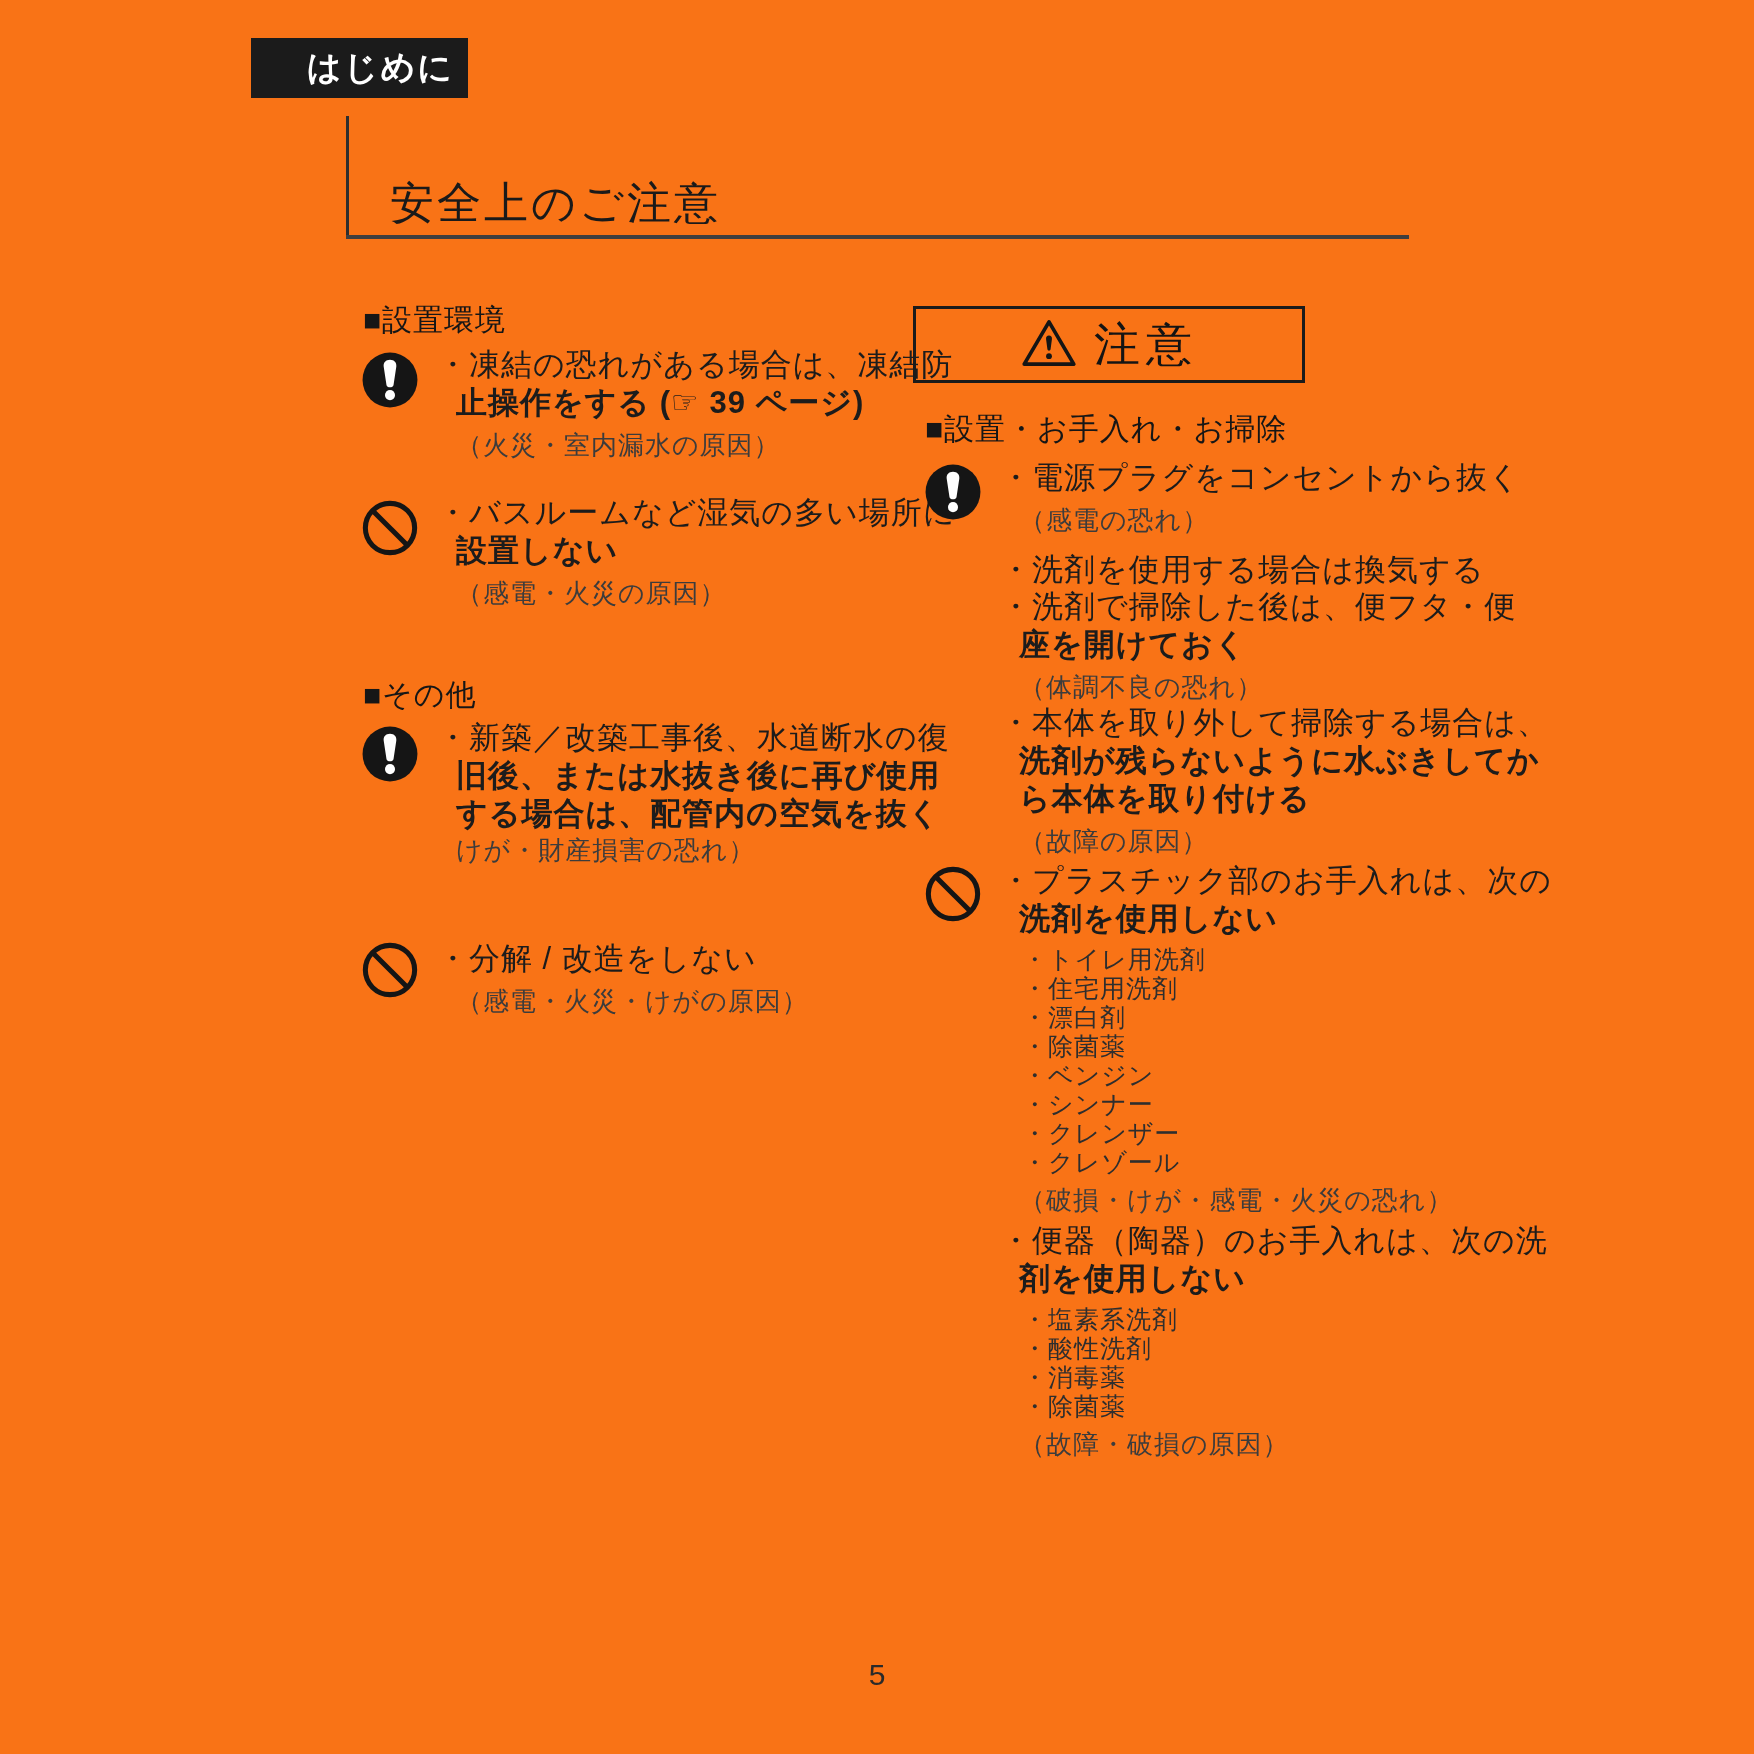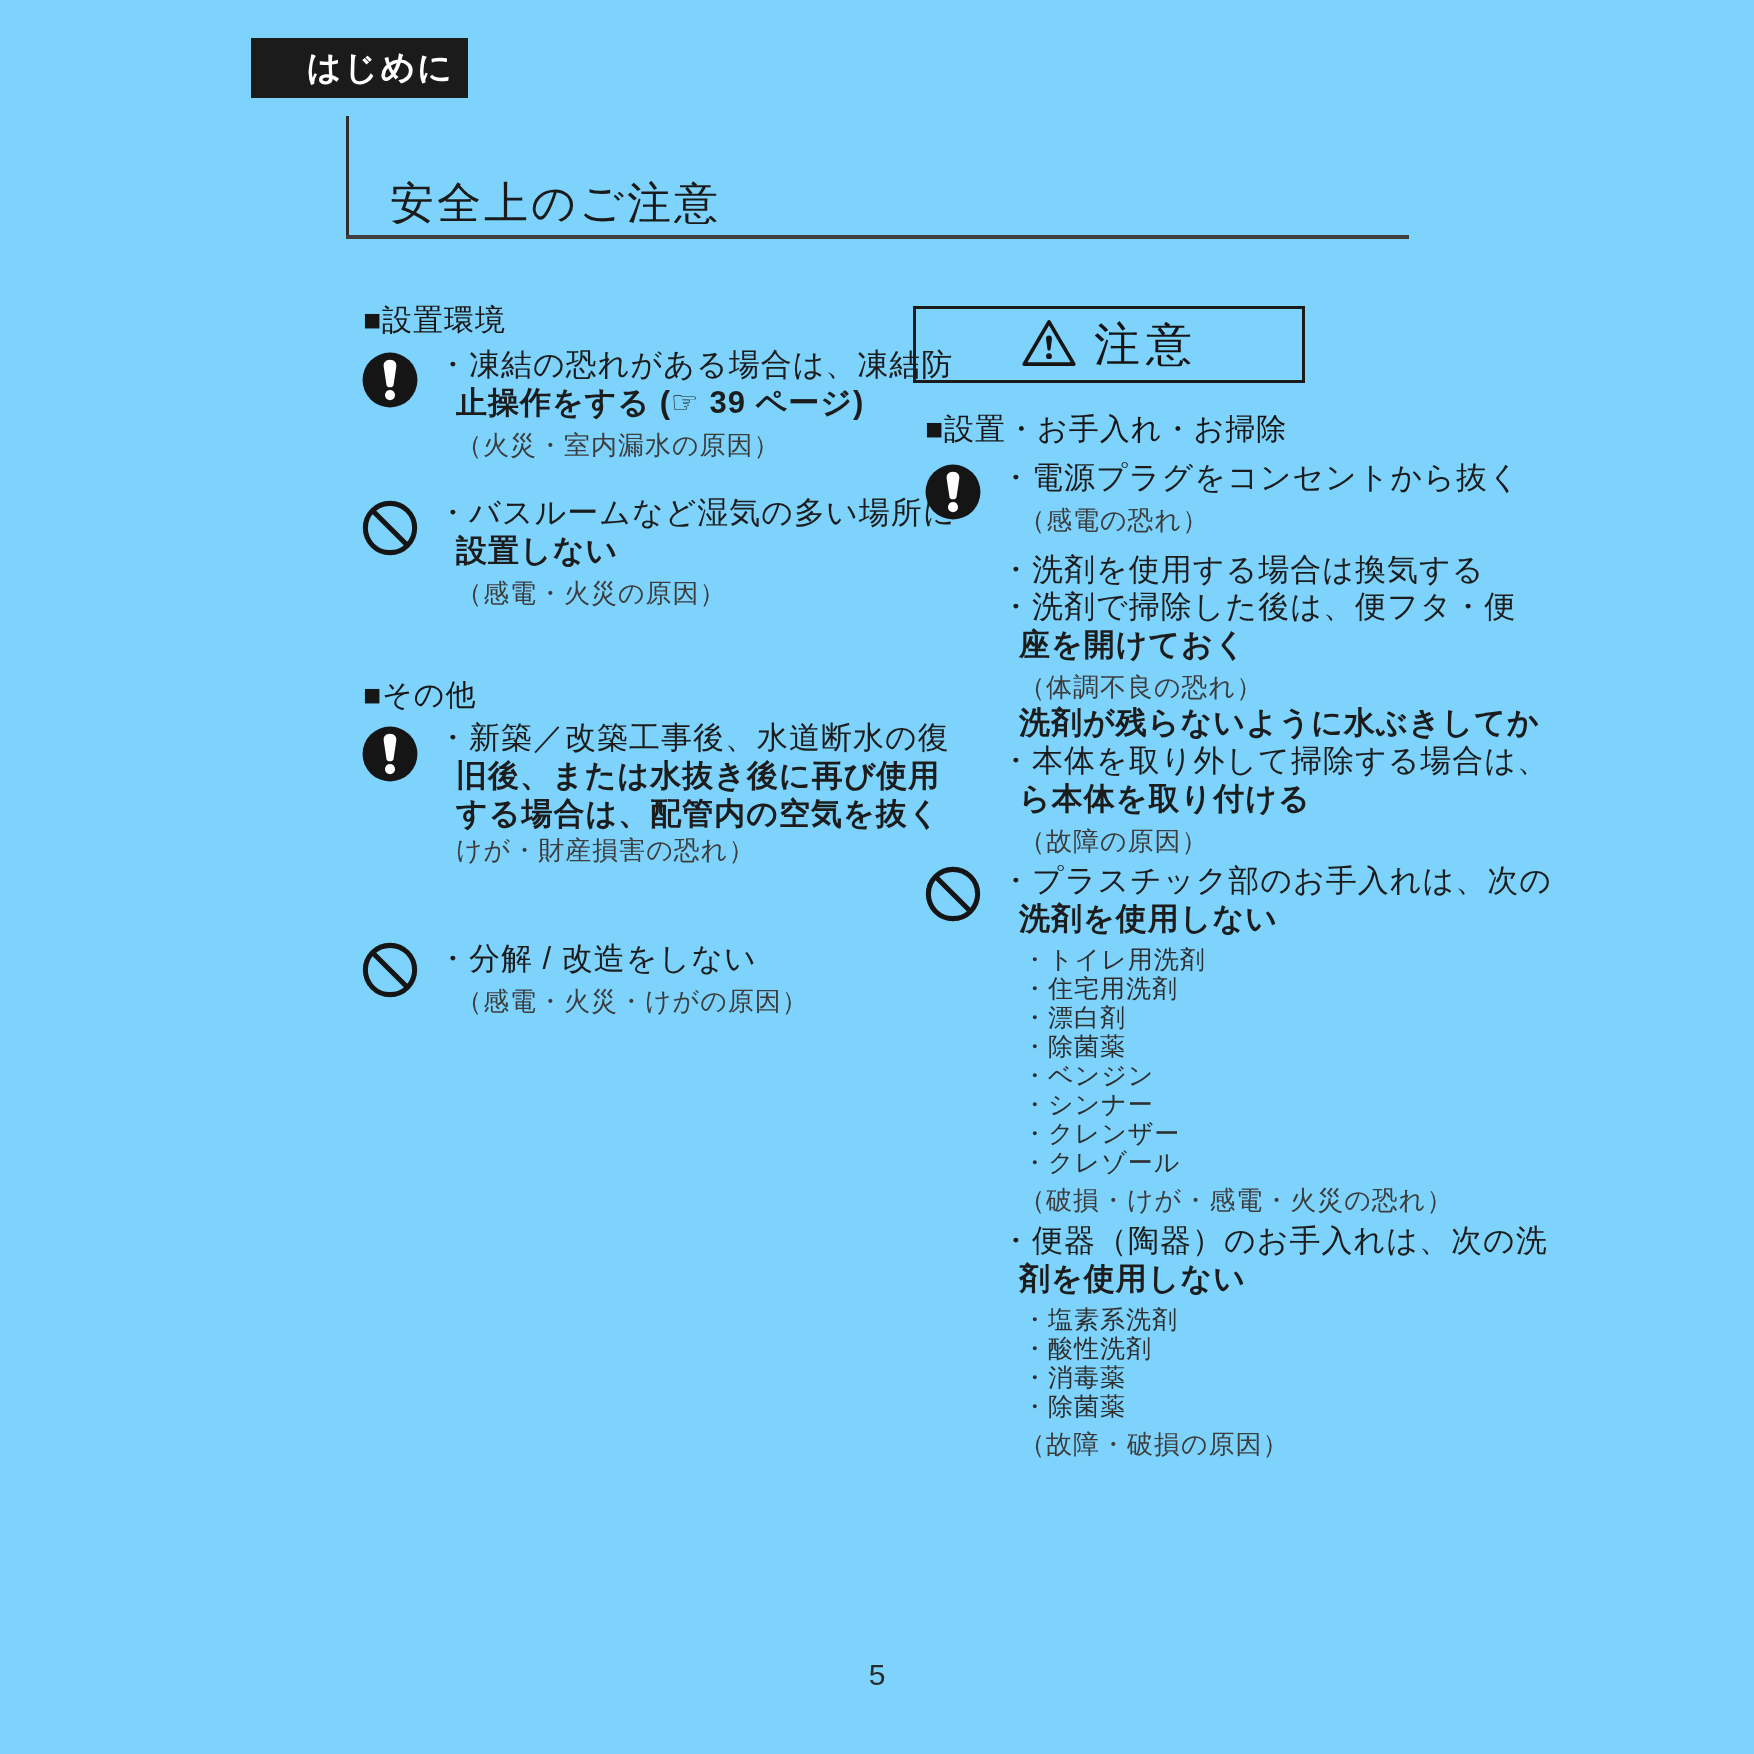--- a/index.html
+++ b/index.html
@@ -1,17 +1,17 @@
 <!DOCTYPE html>
 <html><head>
 <meta charset="utf-8">
 <style>
   html,body{margin:0;padding:0;background:#ffffff;}
   .page{
-    position:relative;width:1754px;height:1754px;background:#7dd3fc;overflow:hidden;
+    position:relative;width:1754px;height:1754px;background:#f97316;overflow:hidden;
     font-family:"Liberation Sans","DejaVu Sans",sans-serif;color:#1c1c1c;
   }
   .abs{position:absolute;}
   
   .tab{
     left:251px;top:38px;width:217px;height:60px;background:#1b1b1b;
     display:flex;align-items:center;justify-content:flex-end;padding-right:14px;
     box-sizing:border-box;
   }
   .tab span{color:#ffffff;font-size:34px;font-weight:bold;letter-spacing:2px;}
@@ -133,22 +133,22 @@
     <div class="line">・洗剤を使用する場合は換気する</div>
   </div>
 
   <div class="abs txt" style="left:1000px;top:588px;">
     <div class="line">・洗剤で掃除した後は、便フタ・便</div>
     <div class="line cont">座を開けておく</div>
     <div class="note first">（体調不良の恐れ）</div>
   </div>
 
   <div class="abs txt" style="left:1000px;top:704px;">
+    <div class="line">・本体を取り外して掃除する場合は、</div>
     <div class="line cont">洗剤が残らないように水ぶきしてか</div>
-    <div class="line">・本体を取り外して掃除する場合は、</div>
     <div class="line cont">ら本体を取り付ける</div>
     <div class="note first">（故障の原因）</div>
   </div>
 
   <span class="abs" style="left:925px;top:866px;">
     <svg class="icon56" viewBox="0 0 100 100">
       <circle cx="50" cy="50" r="44" fill="none" stroke="#151515" stroke-width="9"></circle>
       <line x1="20" y1="20" x2="80" y2="80" stroke="#151515" stroke-width="9"></line>
     </svg>
   </span>

